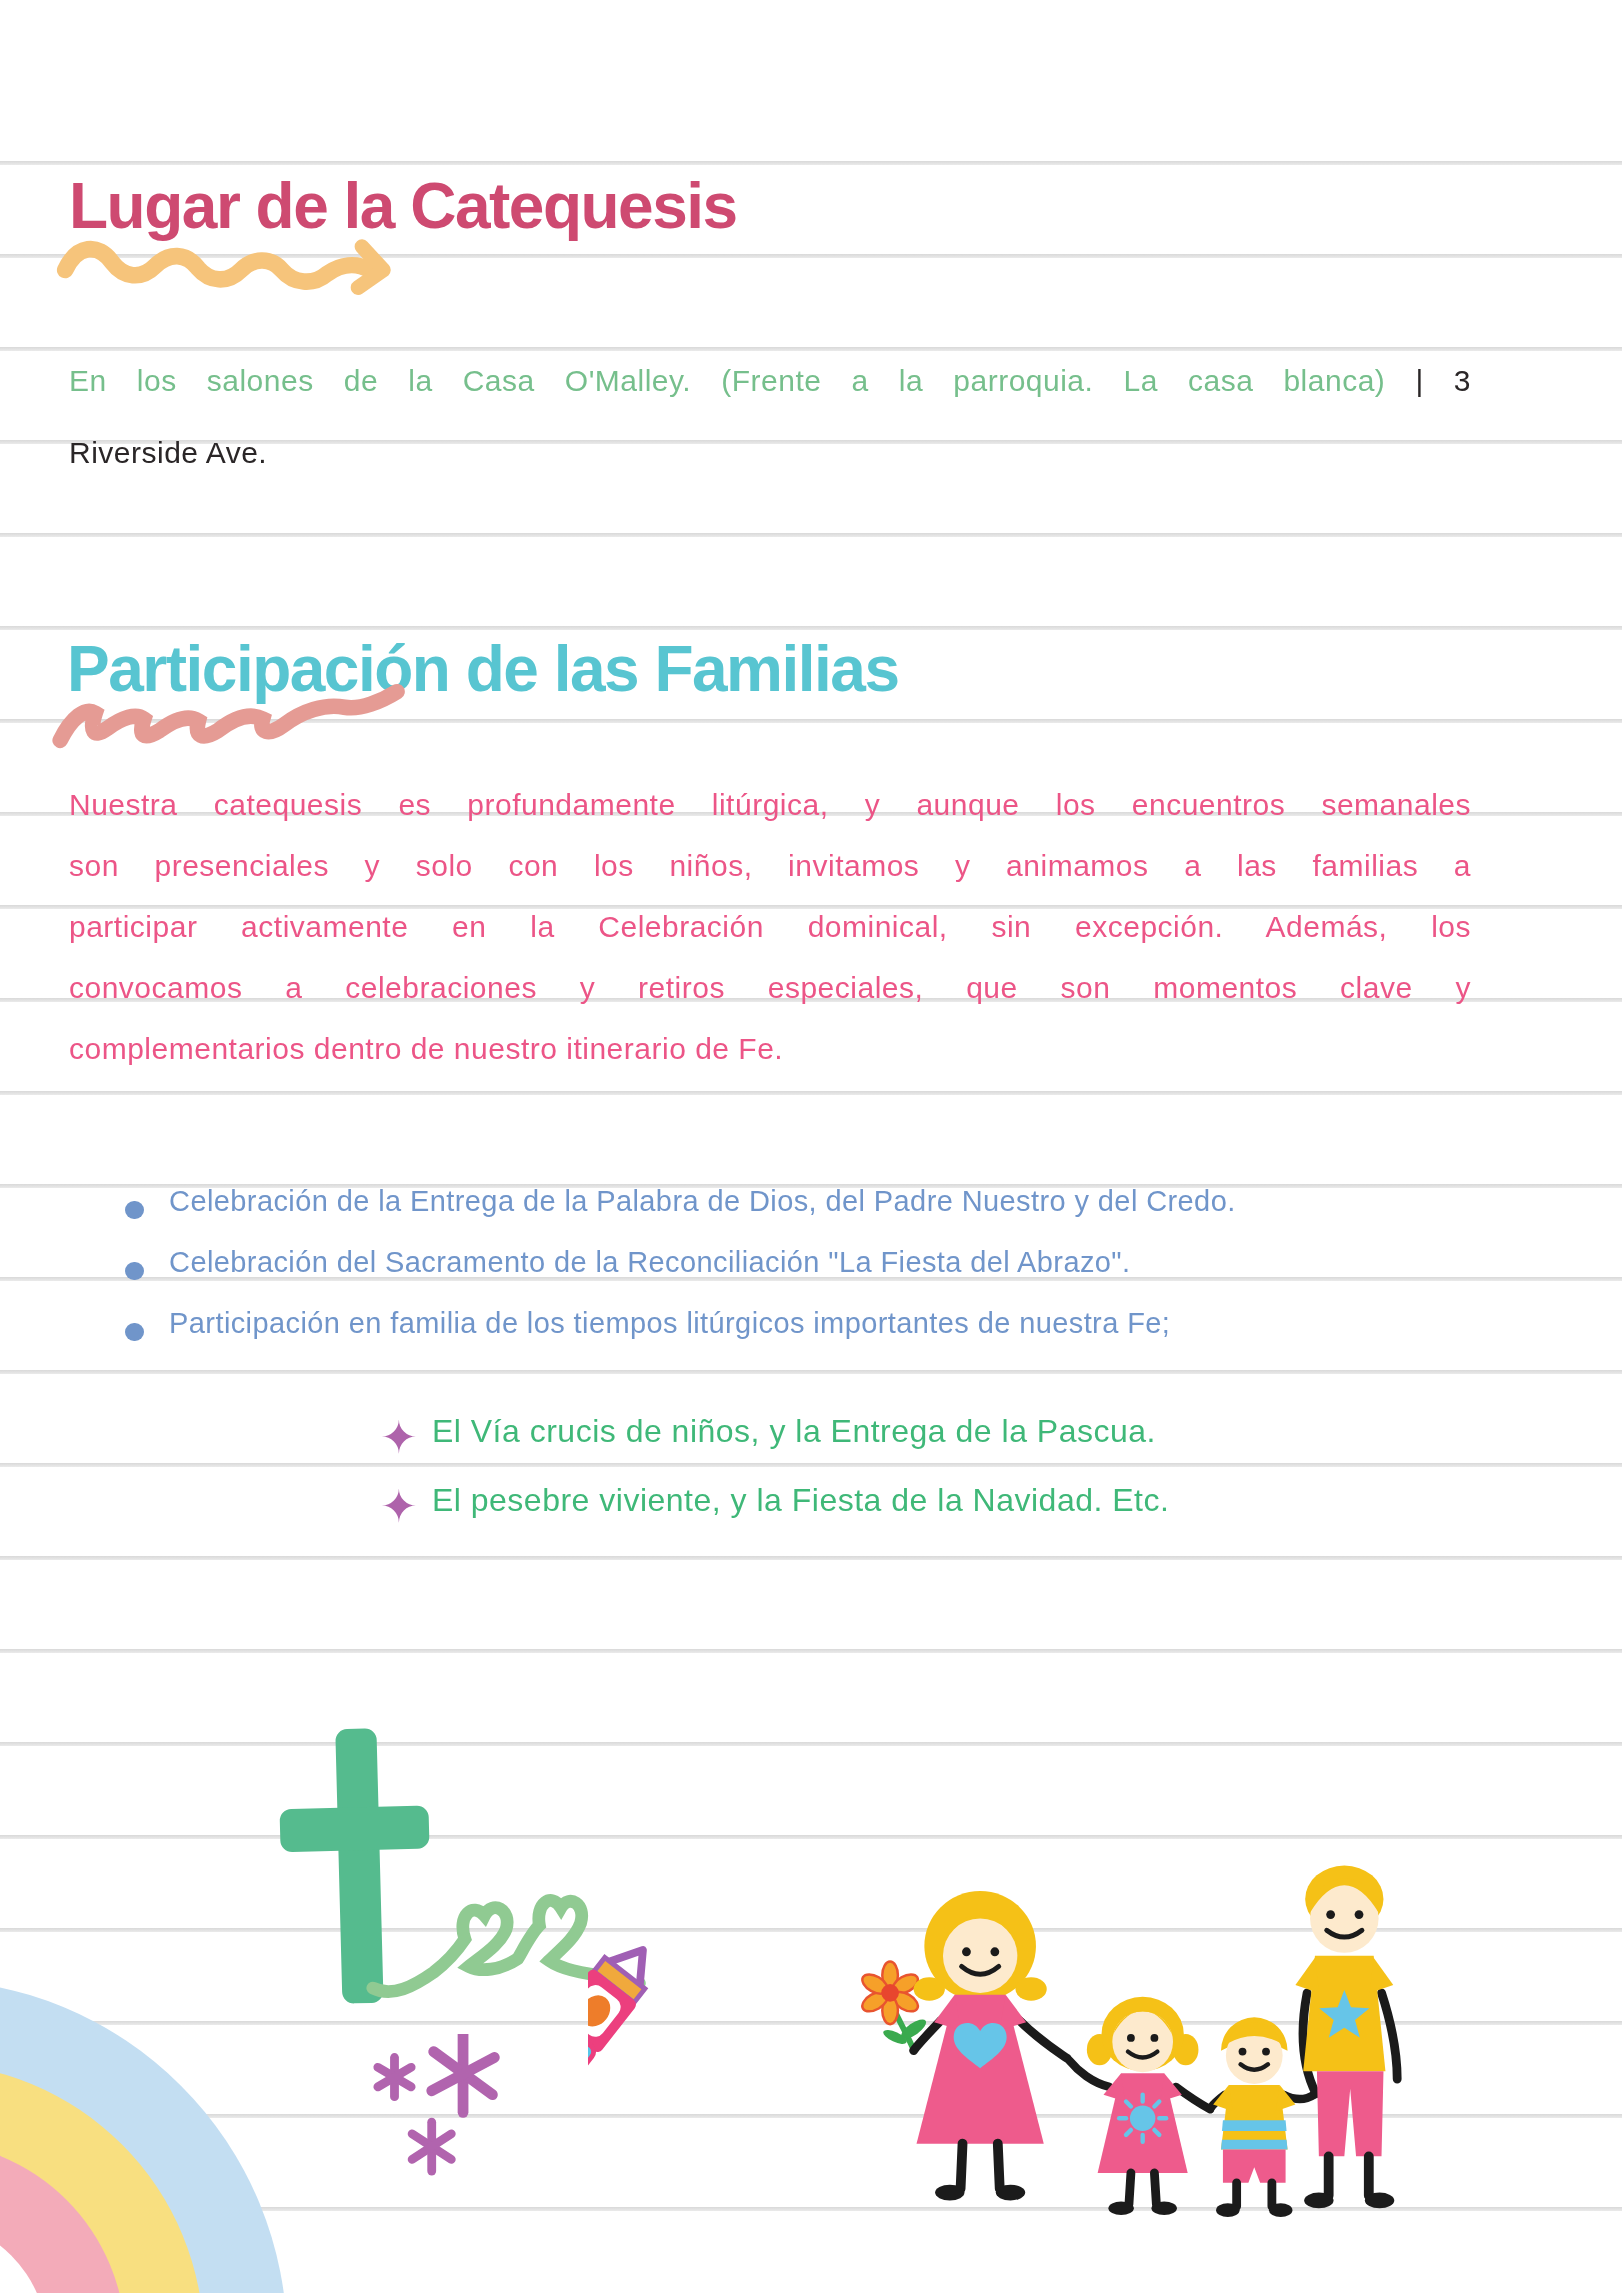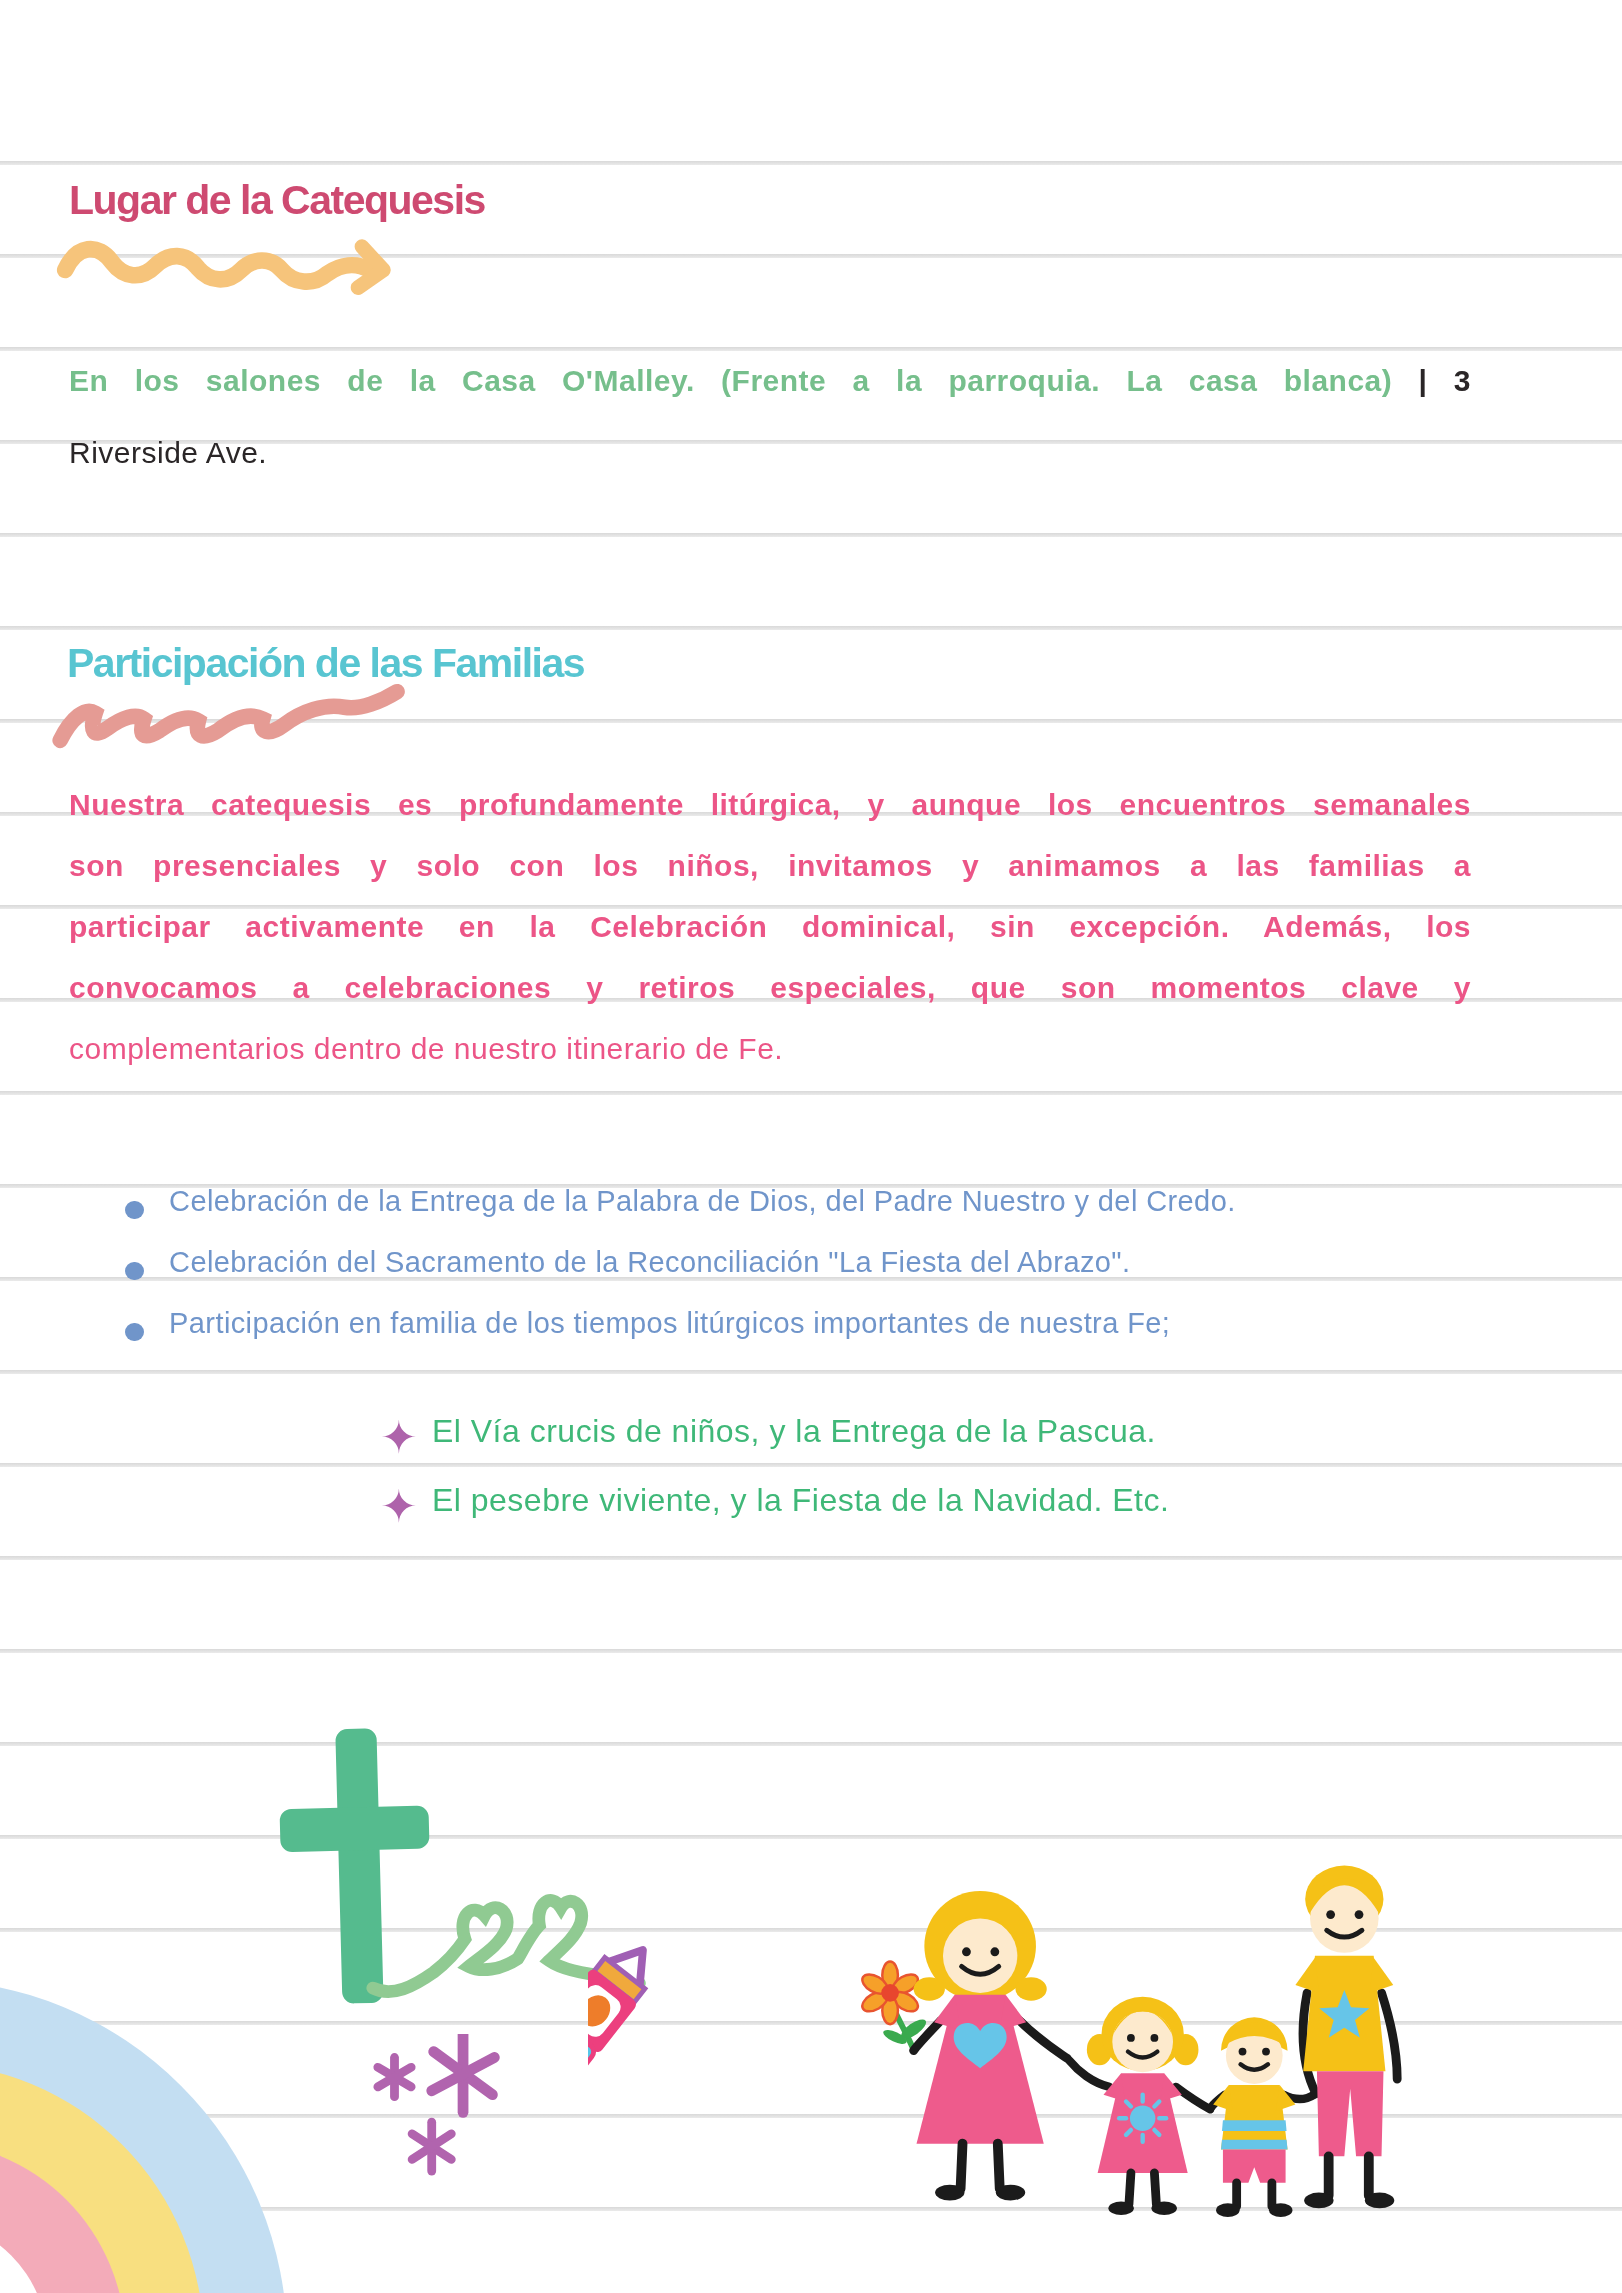--- a/index.html
+++ b/index.html
@@ -1,25 +1,25 @@
 <!DOCTYPE html>
 <html><head>
 <meta charset="utf-8">
 <style>
   html,body{margin:0;padding:0;background:#fff;}
   .page{position:relative;width:1622px;height:2294px;background:#ffffff;overflow:hidden;
         font-family:"Liberation Sans",sans-serif;}
   .rules{position:absolute;left:0;top:161px;width:100%;height:2117px;pointer-events:none;
         background:repeating-linear-gradient(180deg,#d9d9d9 0px,#ececec 4.4px,rgba(255,255,255,0) 4.4px,rgba(255,255,255,0) 93px);}
   .abs{position:absolute;}
-  .h1{font-weight:bold;font-size:41px;letter-spacing:-1.5px;white-space:nowrap;margin-top:8px;}
+  .h1{font-weight:bold;font-size:64px;letter-spacing:-1.5px;white-space:nowrap;}
   .title-pink{color:#ce4a71;}
   .title-teal{color:#58c5d1;}
   .bodytxt{font-size:30px;line-height:61px;letter-spacing:0.5px;}
-  .jline{text-align:justify;text-align-last:justify;font-weight:bold;}
+  .jline{text-align:justify;text-align-last:justify;}
   .addr{line-height:72px;}
   .green{color:#76bf8c;}
   .dark{color:#2a2627;}
   .pinktxt{color:#ec5587;}
   .blist{left:125px;top:1149px;width:1392px;margin-top:36px;}
   .bitem{display:flex;align-items:flex-start;height:61px;font-size:29px;color:#7095ca;letter-spacing:0.4px;}
   .dot{flex:0 0 auto;width:18.6px;height:18.6px;border-radius:50%;background:#7095ca;margin:15.7px 25.5px 0 0;}
   .plist{left:380px;top:1413px;}
   .pitem{display:flex;align-items:flex-start;height:69px;font-size:32px;color:#3fb878;letter-spacing:0.5px;}
   .diamond{flex:0 0 auto;color:#ae63ab;font-size:45px;line-height:45px;margin:2px 13.7px 0 0;}

